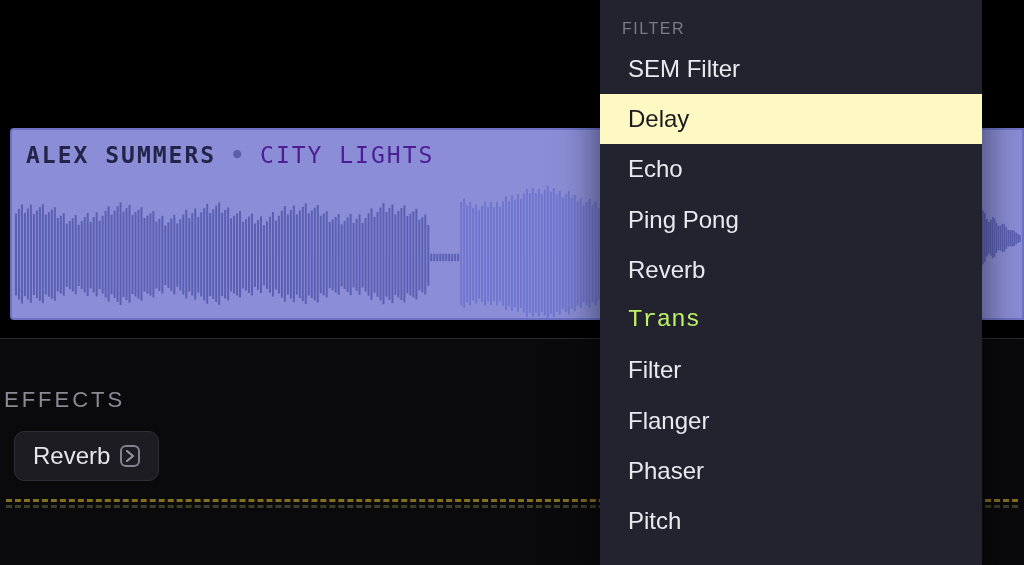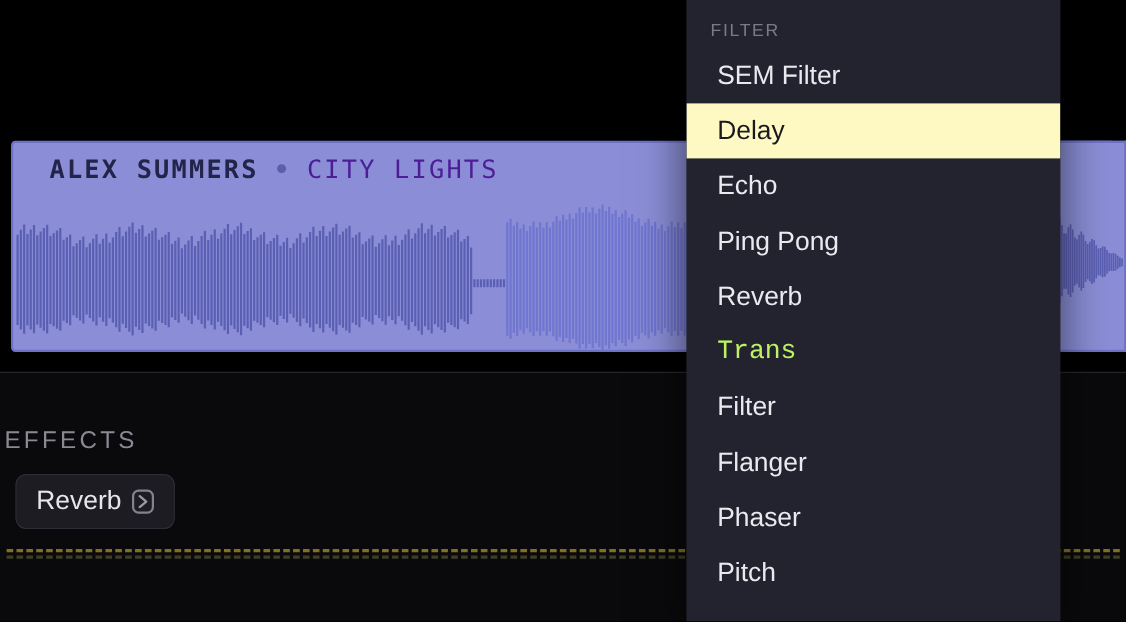--- a/index.html
+++ b/index.html
@@ -29,21 +29,20 @@
     top: 12px;
     display: flex;
     align-items: center;
     gap: 14px;
     font-family: ui-monospace, "SF Mono", Menlo, Consolas, monospace;
     font-size: 23px;
     letter-spacing: 2px;
     font-weight: 600;
     color: #22244a;
     z-index: 2;
-    margin-left: 19px;
   }
   .track-header .dot {
     color: #5b5ea8;
     font-weight: 800;
   }
   .track-header .title {
     color: #4c1d95;
     font-weight: 400;
   }
   .waveform {
@@ -111,27 +110,26 @@
     position:absolute;
     left:0; right:0; top:3px;
     border-top:3px dashed #3e3e28;
   }
 
   
   .menu {
     position: absolute;
     left: 600px;
     top: 0;
-    width: 340px;
+    width: 382px;
     bottom: 0;
     background: #22232e;
     box-shadow: 0 10px 40px rgba(0,0,0,0.6);
     overflow: hidden;
     z-index: 10;
-    margin-left: 24px;
   }
   .menu-section-header {
     padding: 10px 22px 6px 22px;
     font-size: 16px;
     letter-spacing: 1.5px;
     color: #7b7b86;
     font-weight: 500;
   }
   .menu-section-header.first { padding-top: 20px; }
   .menu-item {

